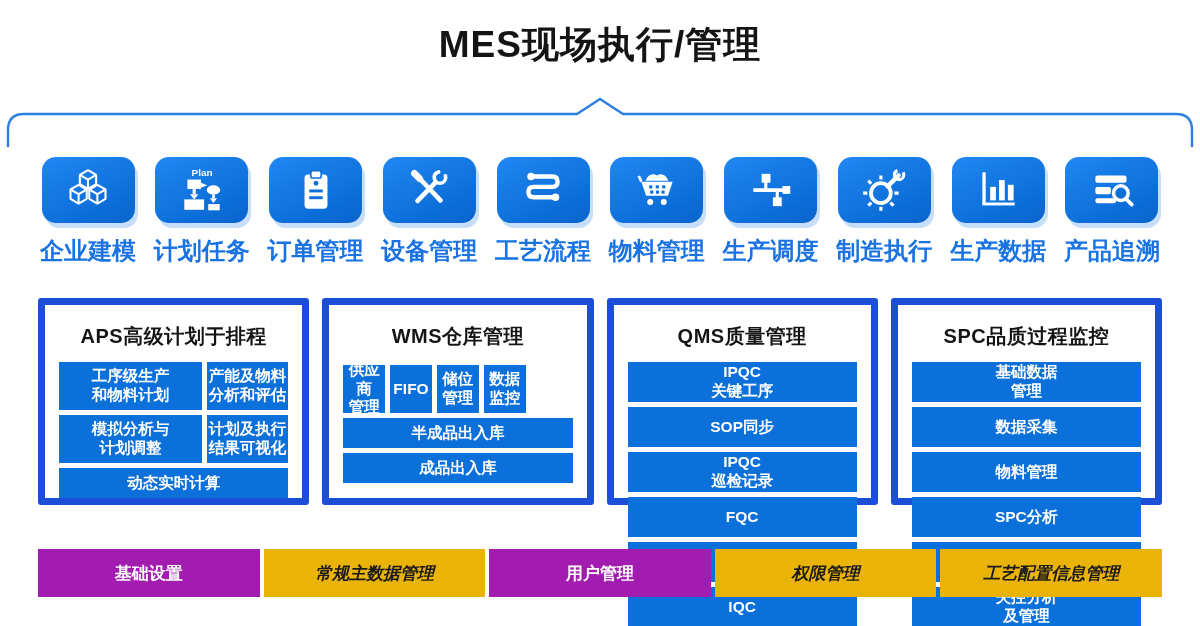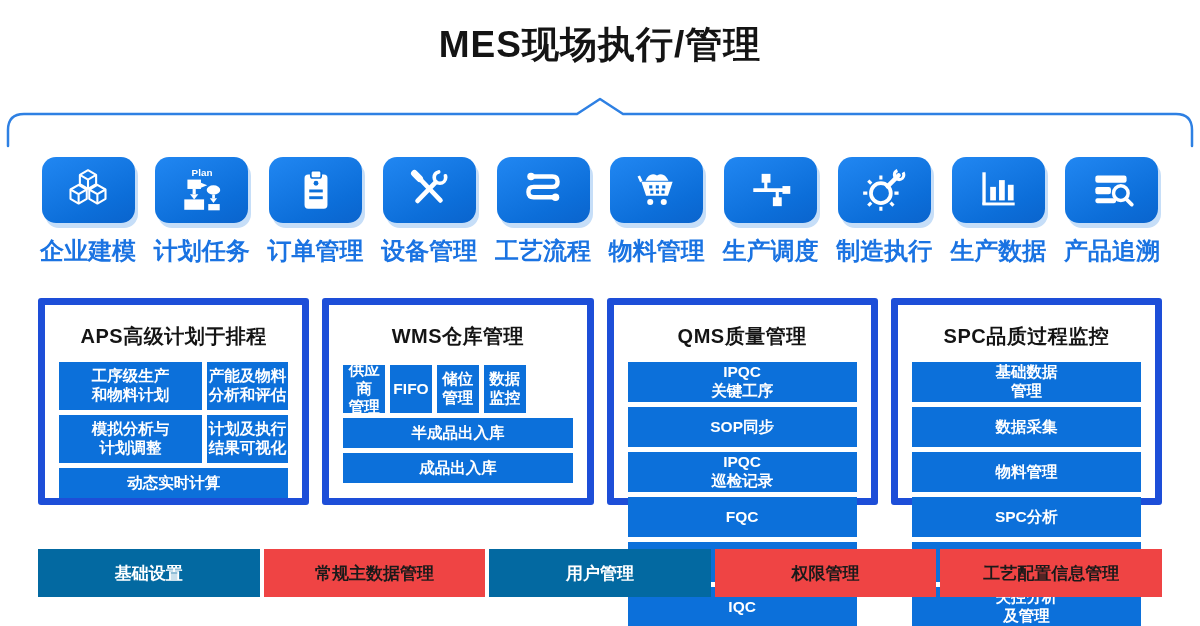--- a/index.html
+++ b/index.html
@@ -68,22 +68,22 @@
   .mcell.span2 { grid-column: 1 / span 2; }
   
   .bottom-bar {
     position: absolute; top: 549px; left: 38px; width: 1124px; height: 48px;
     display: flex; gap: 4px;
   }
   .bottom-seg {
     flex: 1; display: flex; align-items: center; justify-content: center;
     font-size: 17px; font-weight: bold; white-space: nowrap;
   }
-  .bottom-seg.solid { background: #0369a1; color: #ffffff; }
-  .bottom-seg.light { background: #ef4444; color: #1a1a1a; }
+  .bottom-seg.solid { background: #a21caf; color: #ffffff; }
+  .bottom-seg.light { background: #eab308; color: #1a1a1a; font-style: italic; }
 </style>
 </head>
 <body>
 
 <div class="page-title">MES现场执行/管理</div>
 
 <svg class="top-cap" viewBox="0 0 1200 58">
   <path d="M 8 52 L 8 36 Q 8 20 24 20 L 577 20 L 600 5 L 623 20 L 1176 20 Q 1192 20 1192 36 L 1192 52" fill="none" stroke="#2e80e3" stroke-width="2.5" stroke-linejoin="round" stroke-linecap="round"></path>
 </svg>
 

